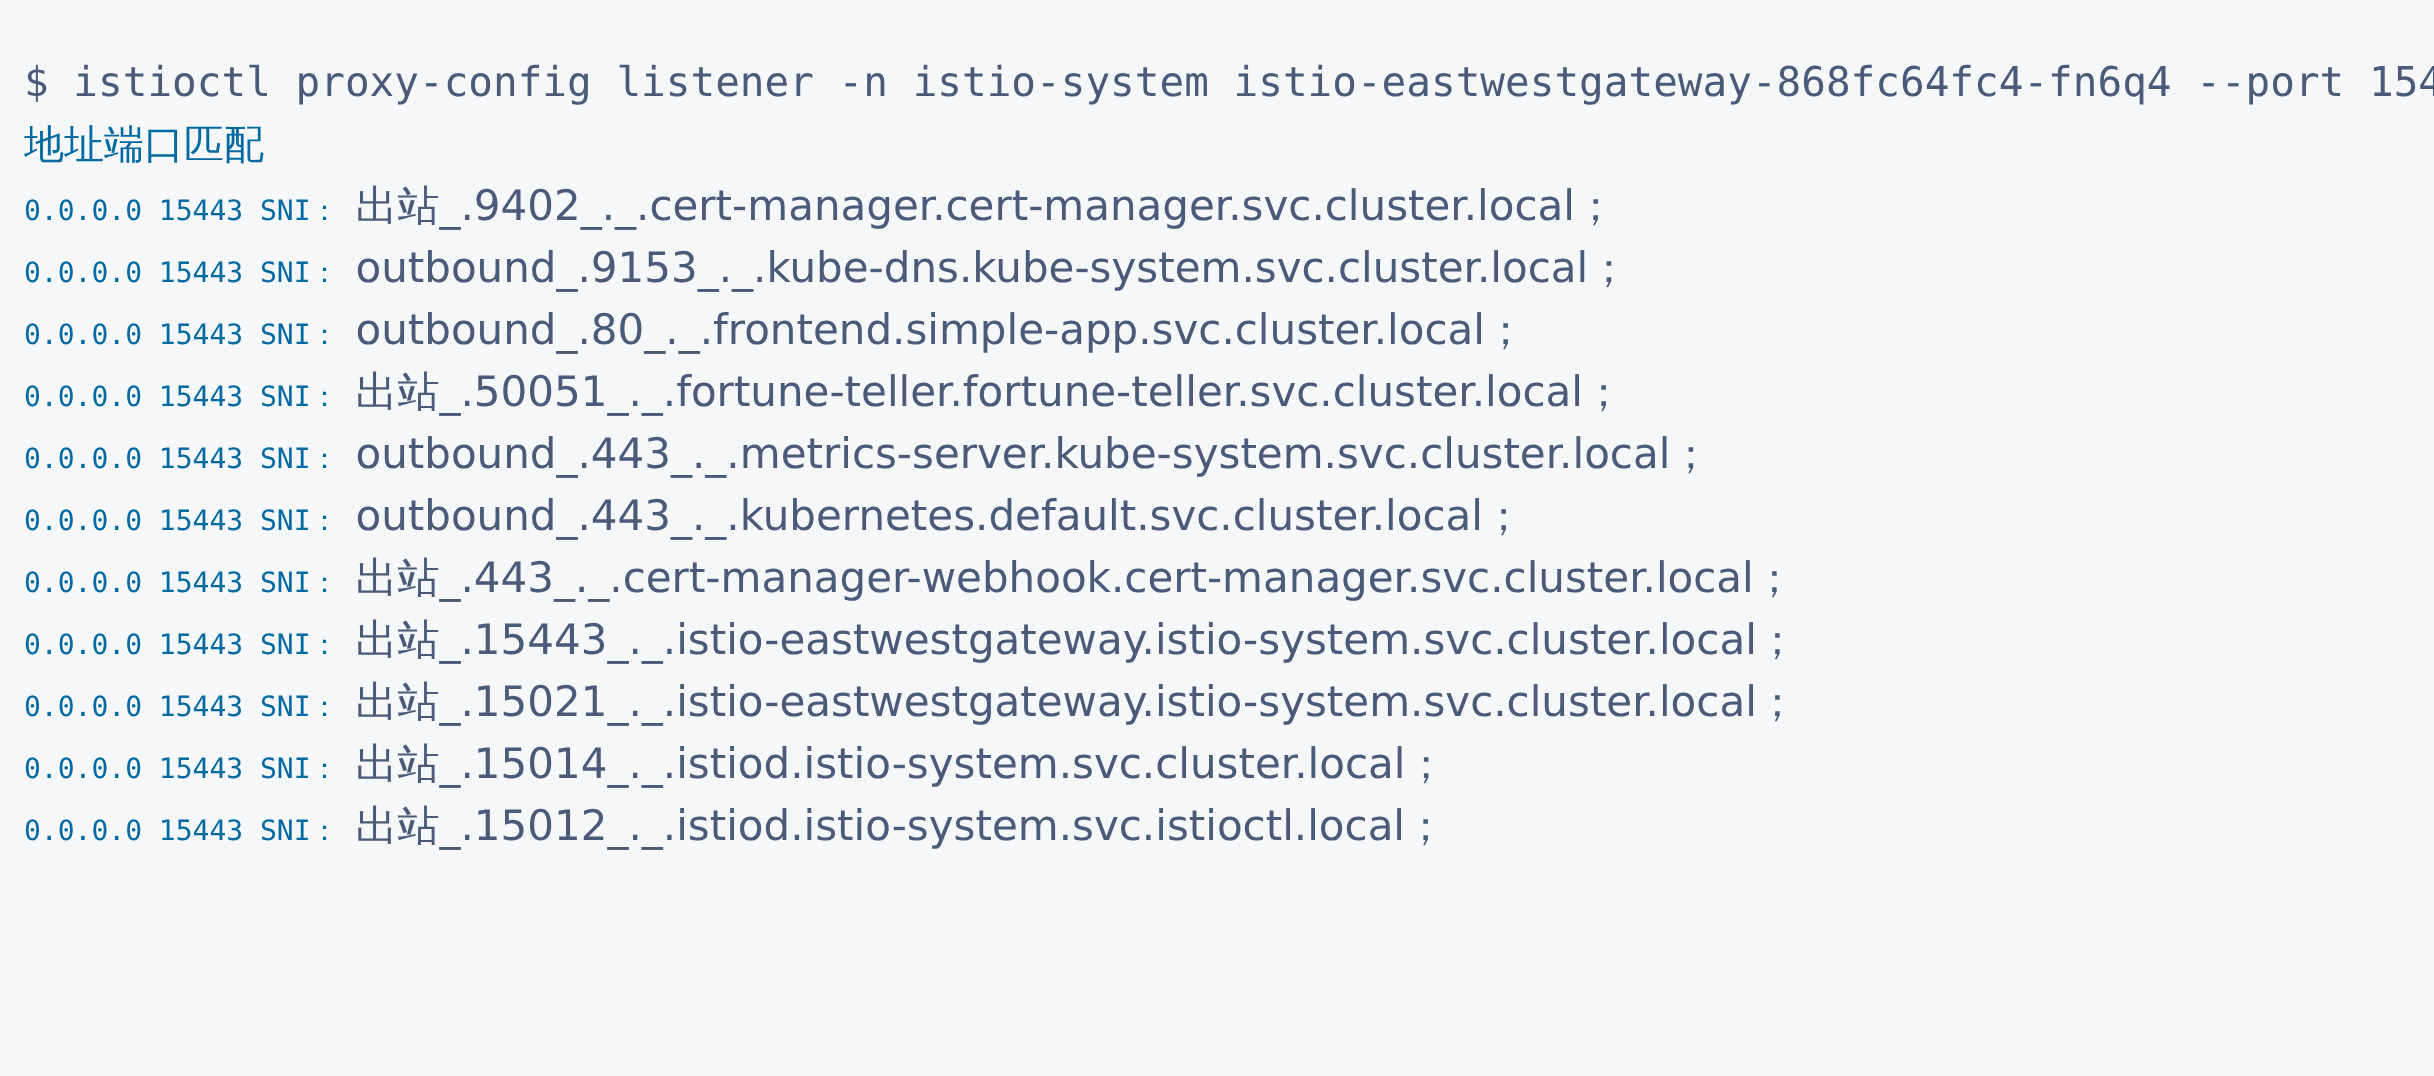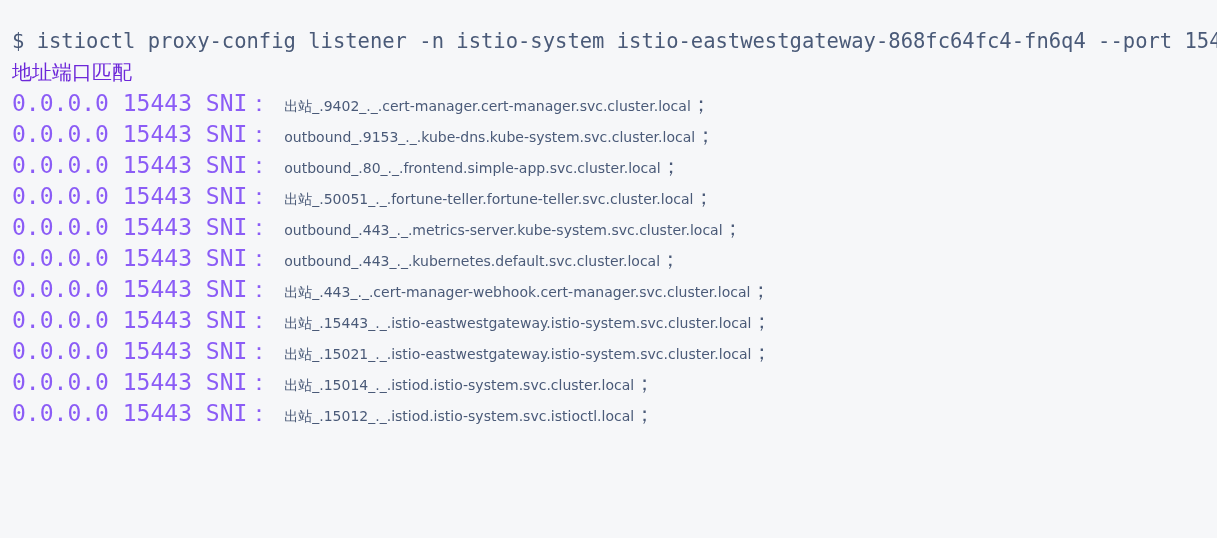--- a/index.html
+++ b/index.html
@@ -35,36 +35,36 @@
   }
 
   .line.cmd {
     font-family: "DejaVu Sans Mono", monospace;
     font-size: 20.5px;
   }
 
   .line.note {
     font-family: "DejaVu Sans", sans-serif;
     font-size: 20px;
-    color: #6d28d9;
+    color: #0369a1;
   }
 
   
   .line.row {
     font-family: "DejaVu Sans Mono", monospace;
     font-size: 20.5px;
   }
   .row .prefix {
     font-family: "DejaVu Sans Mono", monospace;
-    font-size: 23px;
-    color: #8b5cf6;
+    font-size: 14px;
+    color: #0369a1;
   }
   .row .sni {
     font-family: "DejaVu Sans", sans-serif;
-    font-size: 14px;
+    font-size: 21px;
     color: #4a5a78;
   }
   .row .term {
     font-family: "DejaVu Sans Mono", monospace;
     font-size: 20.5px;
     color: #4a5a78;
   }
 
   .spacer-top { height: 26px; }
 </style>

